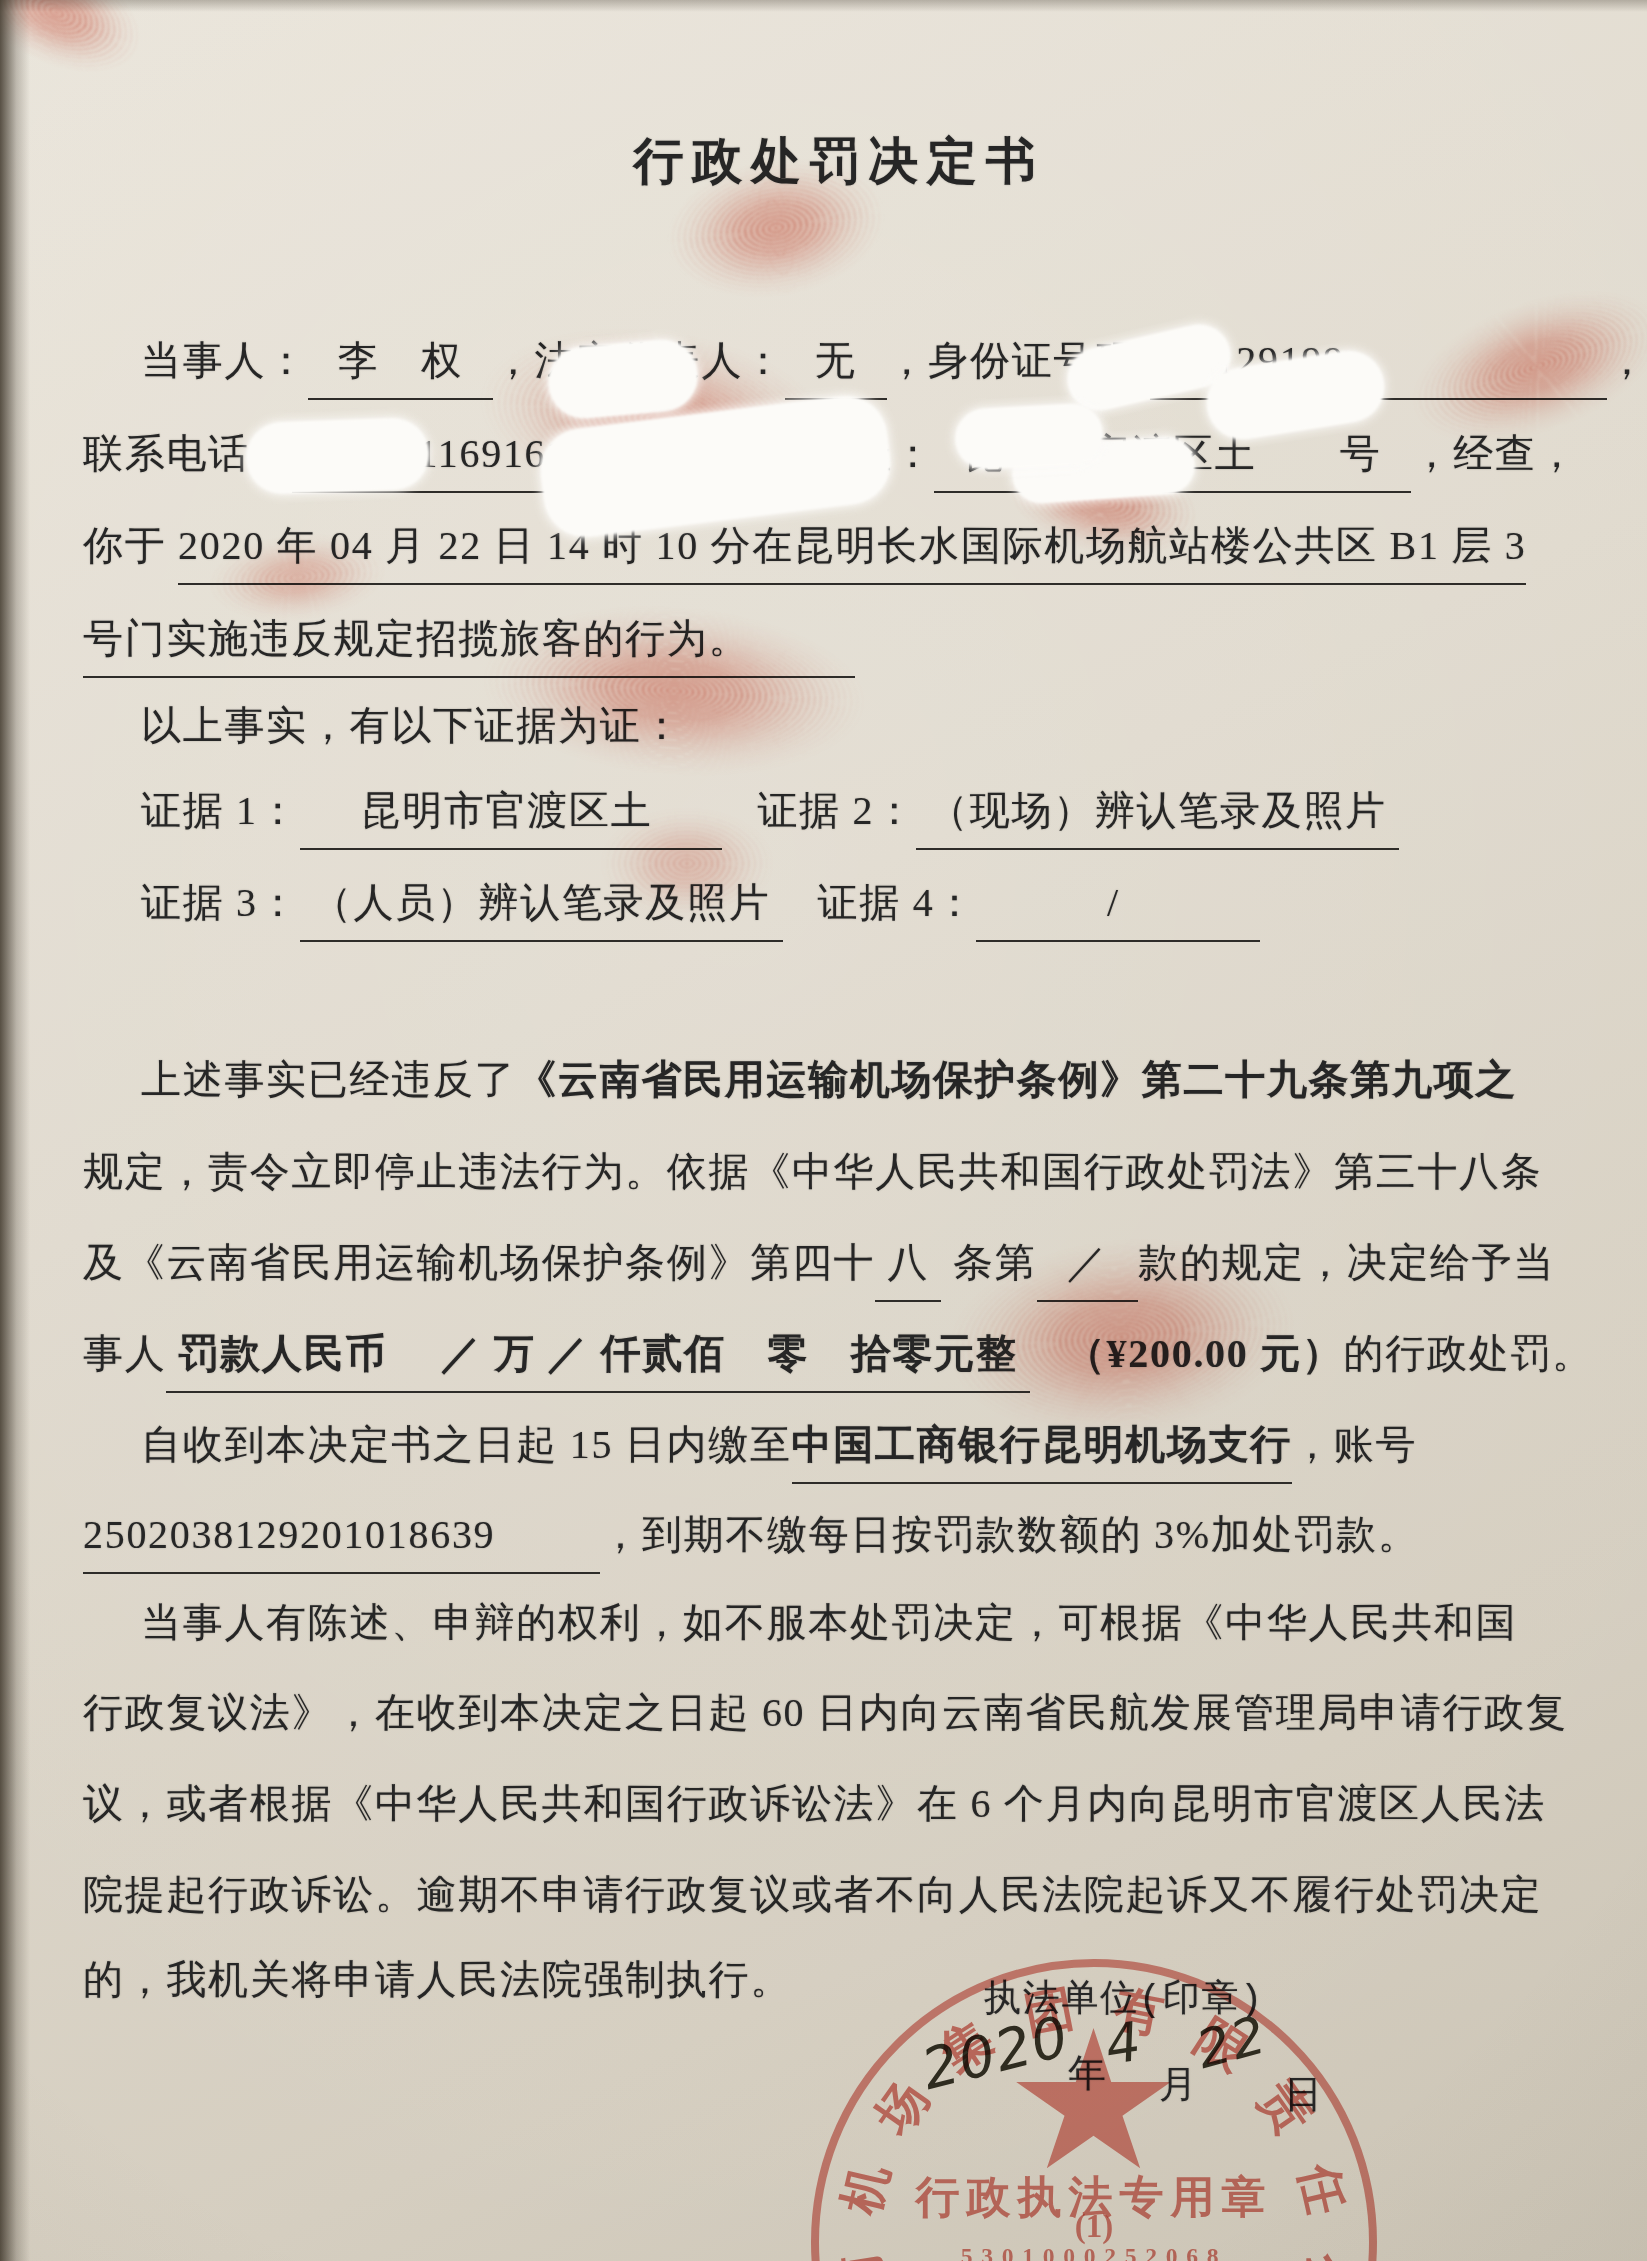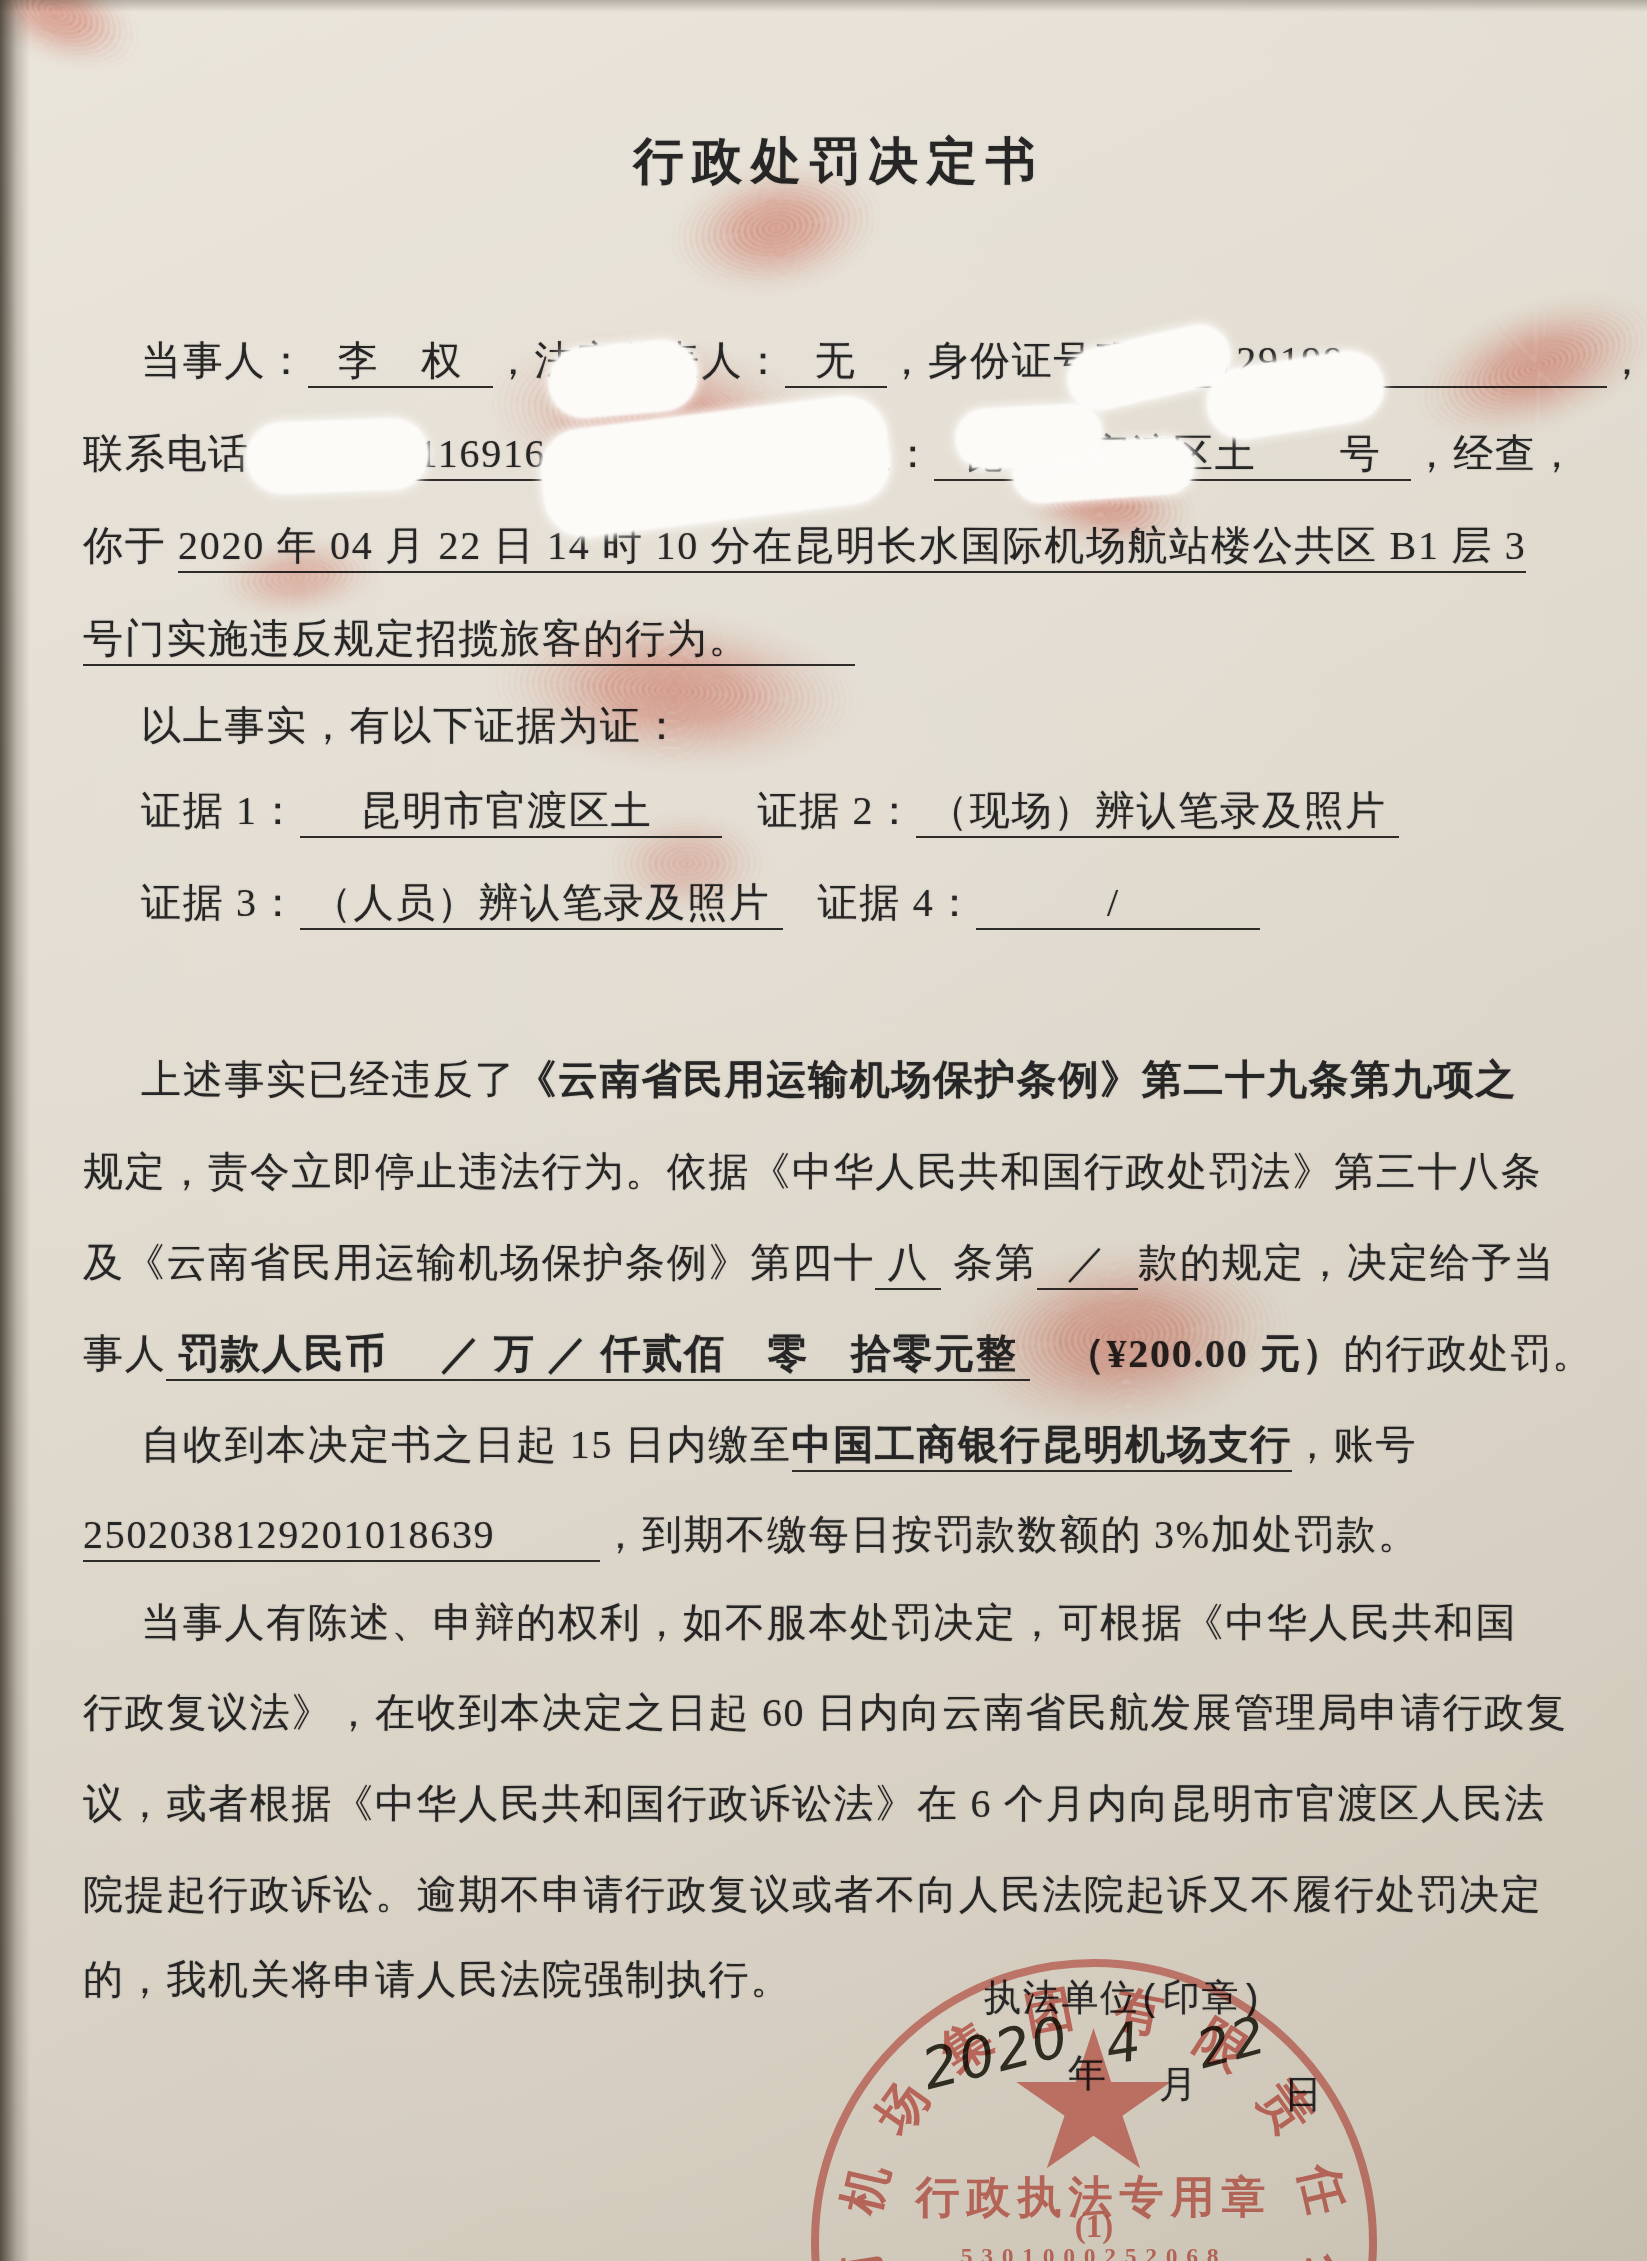--- a/index.html
+++ b/index.html
@@ -15,21 +15,21 @@
 
   
   .doc{position:absolute;inset:0;font-size:40px;letter-spacing:1.7px;
        text-shadow:0 0 1.7px rgba(45,42,38,.35);}
   .line{position:absolute;left:83px;right:52px;white-space:nowrap;line-height:56px;}
   .indent{padding-left:58px;}
   .title{top:133px;text-align:center;font-family:"Liberation Sans",sans-serif;
          font-weight:bold;font-size:50px;letter-spacing:8.7px;}
   .docnum{top:239px;left:874px;font-size:35px;letter-spacing:0.9px;}
   .b{font-weight:bold;}
-  .u{border-bottom:2.6px solid #2e2c29;padding-bottom:3px;}
+  .u{border-bottom:2.6px solid #2e2c29;padding-bottom:15px;}
   .pad-xs{padding-left:12.2px;padding-right:12.2px;}
   .pad-s{padding-left:30px;padding-right:30px;}
   .pad-m{padding-left:61px;padding-right:70px;}
   .pad-l{padding-left:131px;padding-right:140px;}
   .pad-r{padding-right:105px;}
   .pad-id{padding-right:262px;}
   .gap{display:inline-block;width:35px;}
   .l-party{top:333px;}
   .l-contact{top:426px;}
   .l-fact1{top:518px;}

